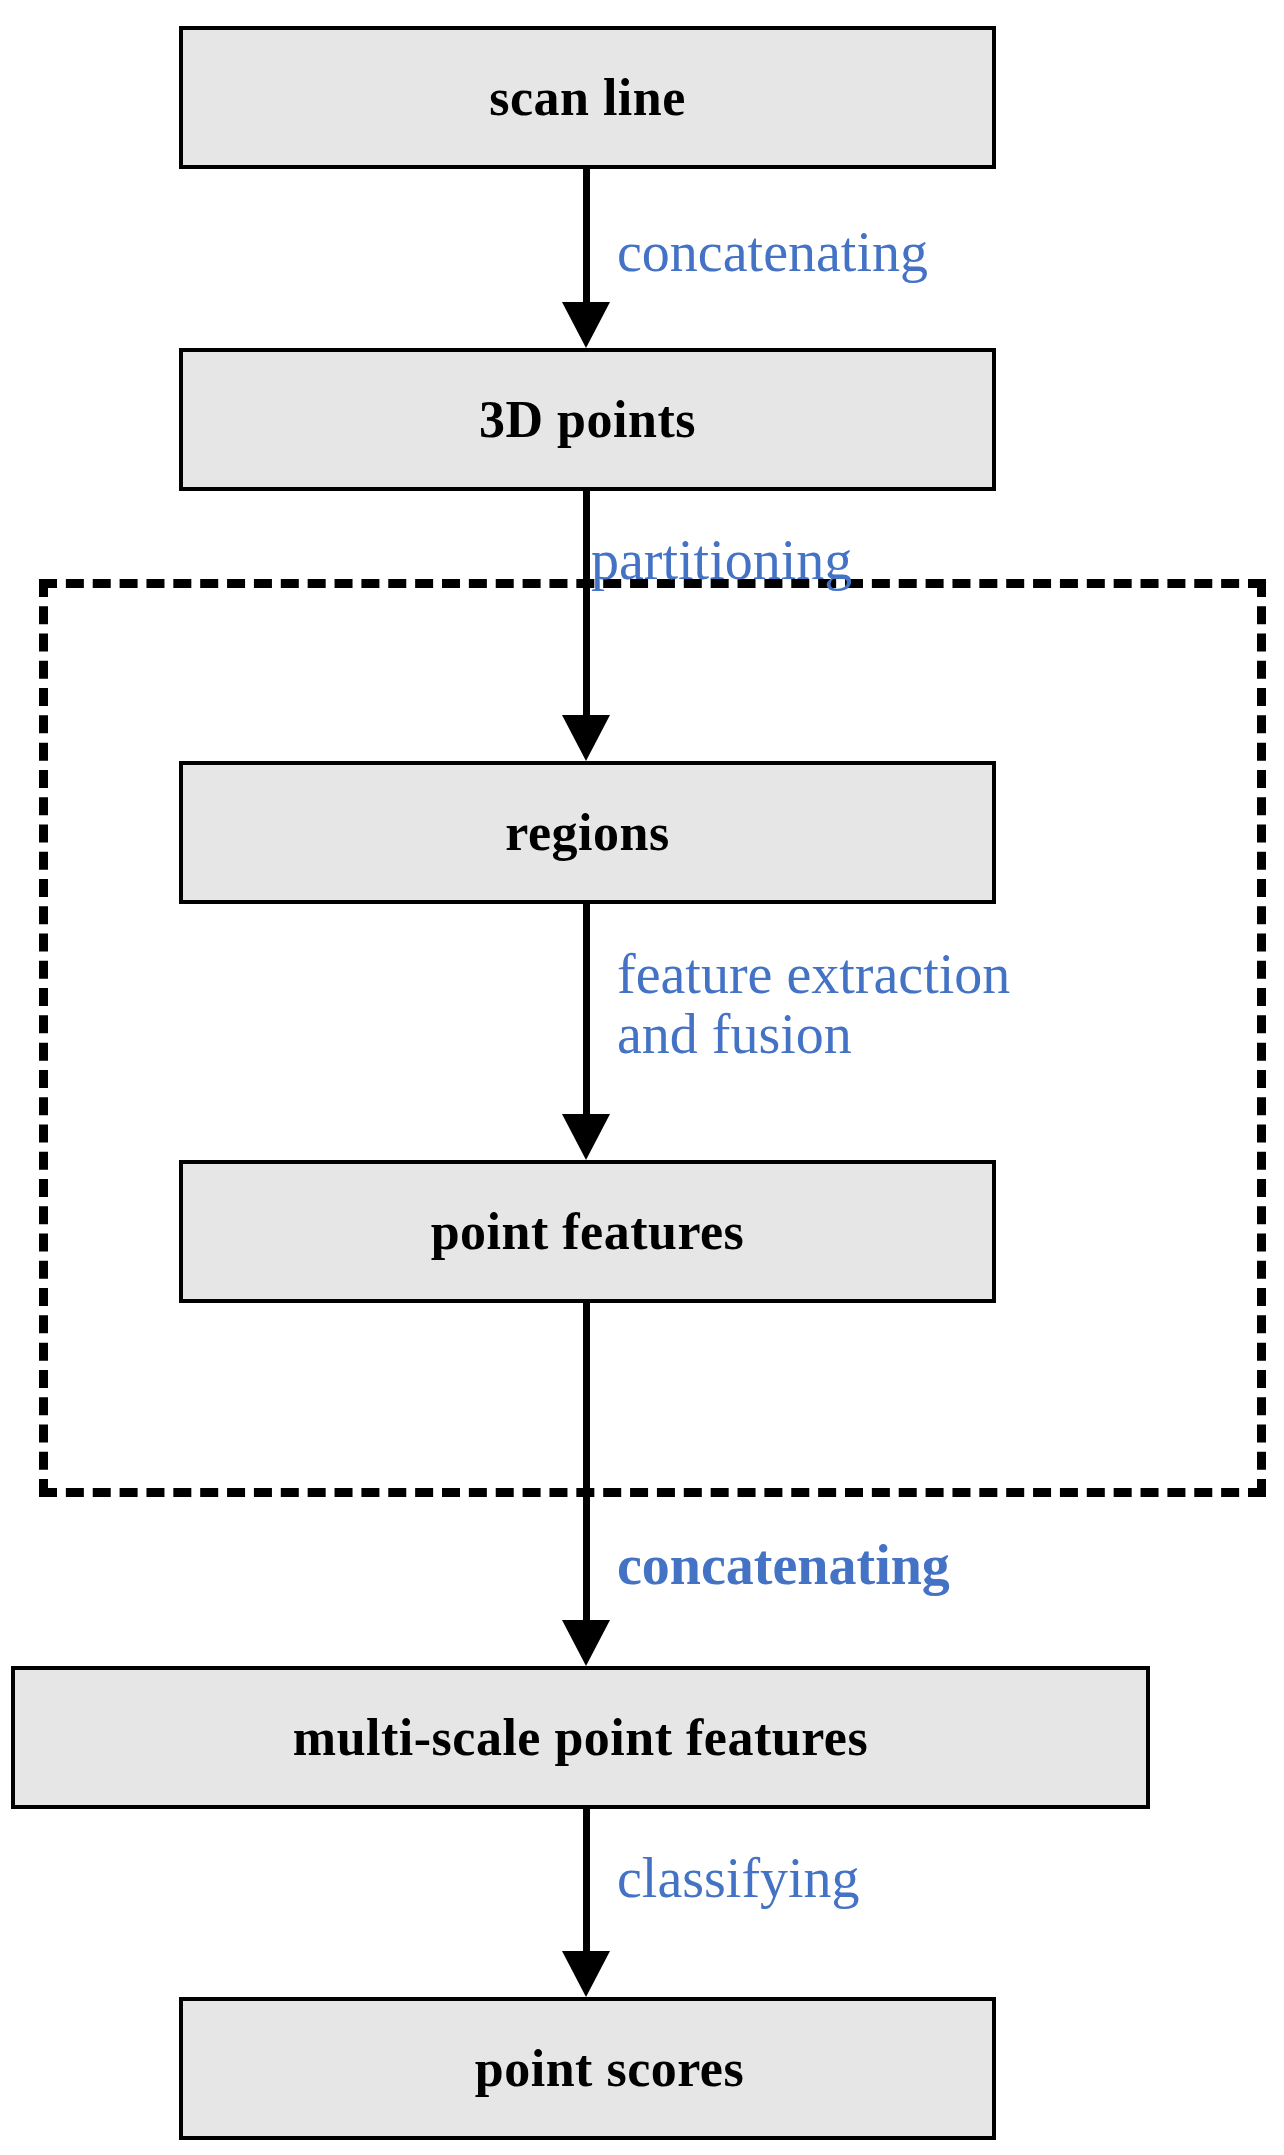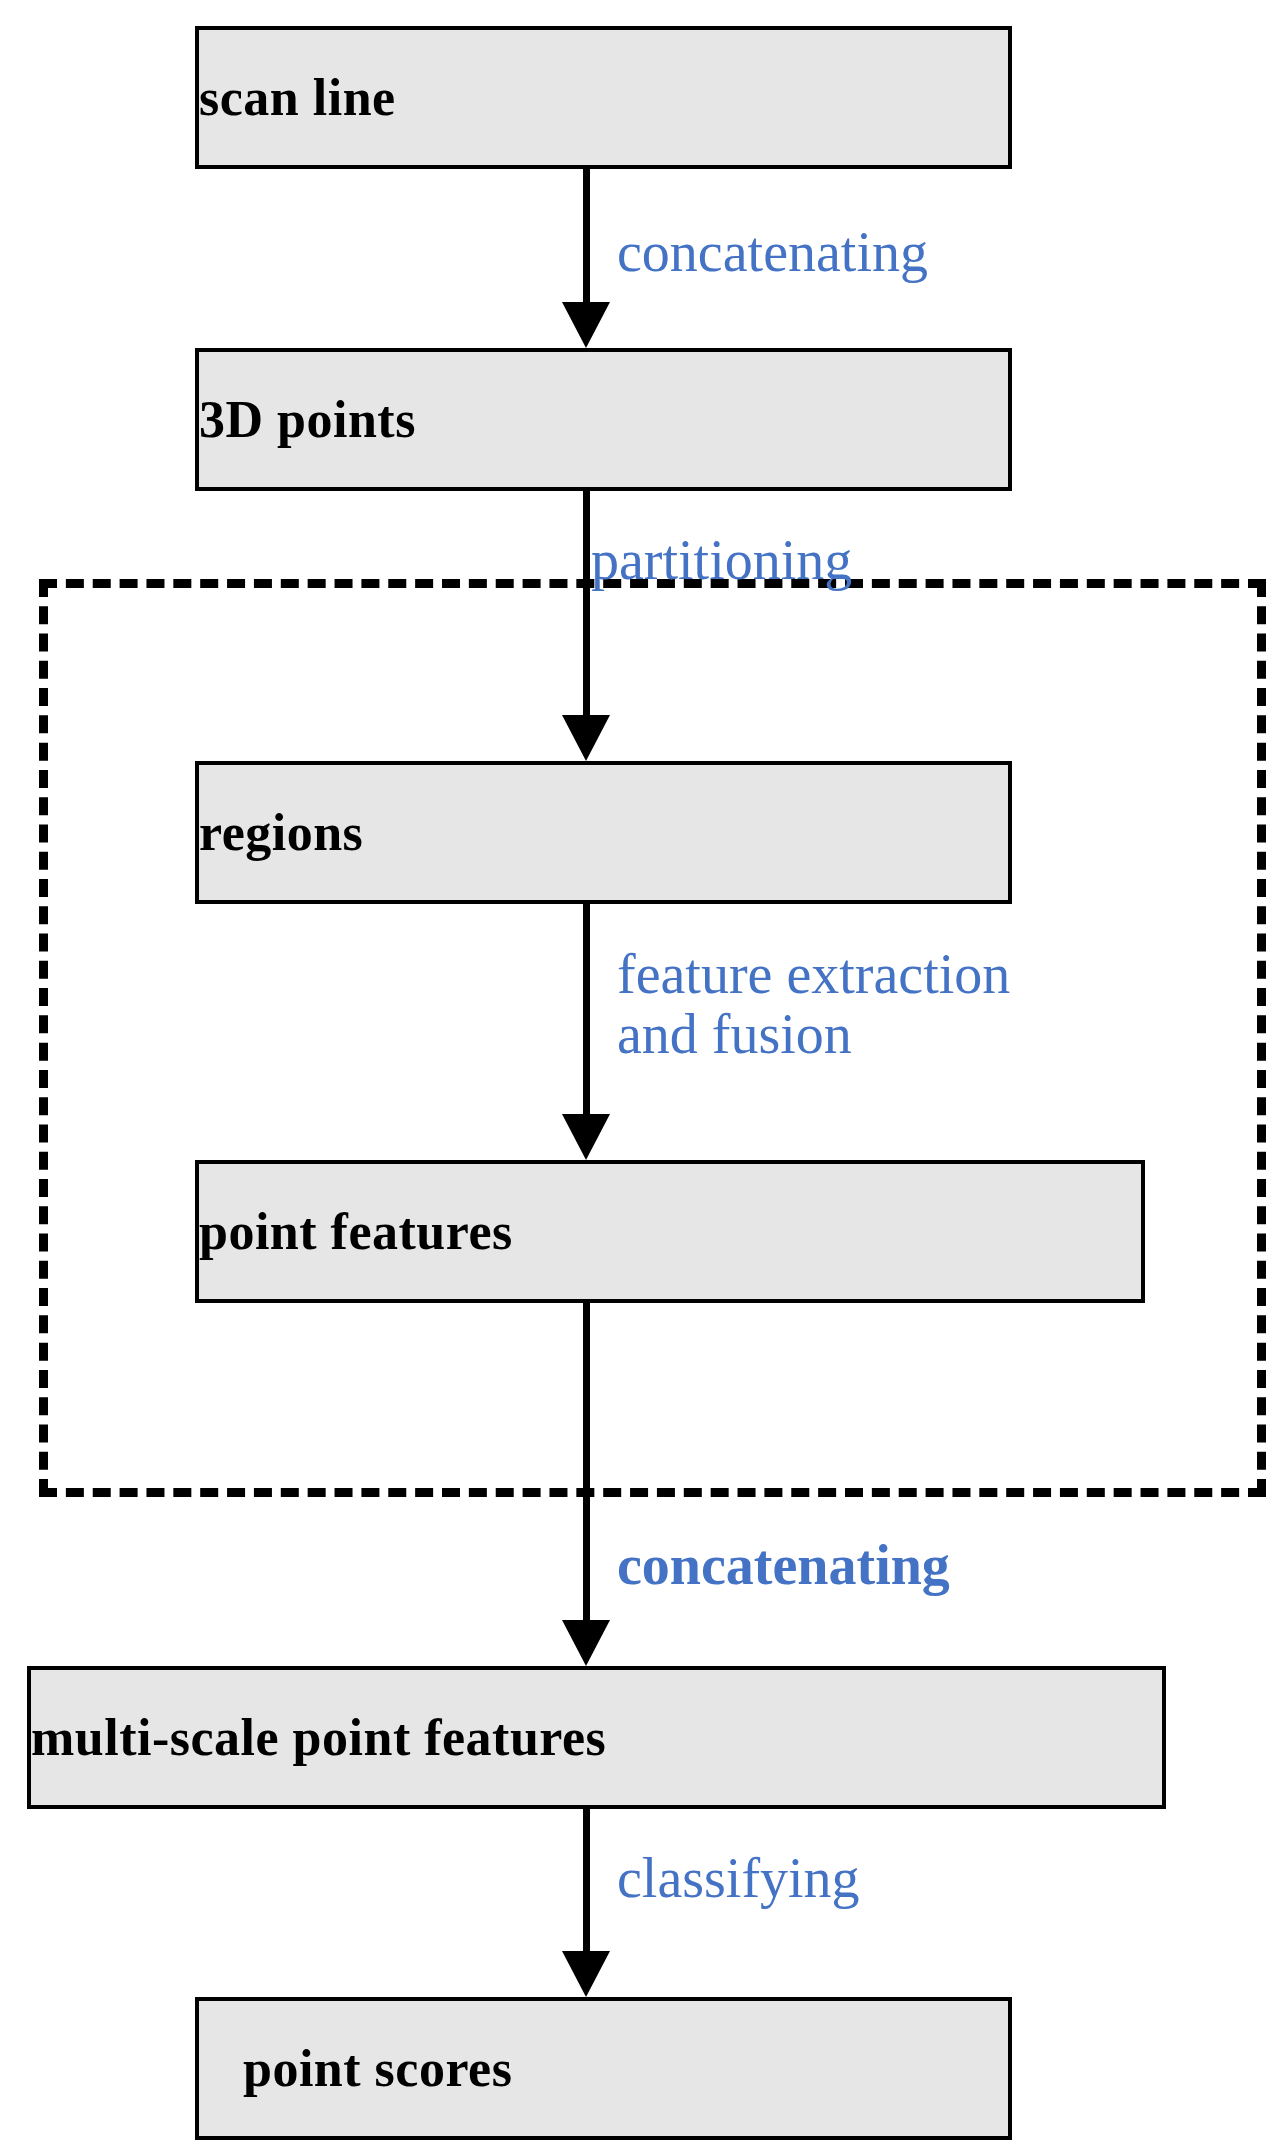--- a/index.html
+++ b/index.html
@@ -19,26 +19,25 @@
   }
 
   
   .node {
     position: absolute;
     box-sizing: border-box;
     background: #e6e6e6;
     border: 4px solid #000000;
     display: flex;
     align-items: center;
-    justify-content: flex-start;
+    justify-content: center;
     color: #000000;
     font-weight: bold;
     letter-spacing: 0.5px;
     z-index: 3;
-    margin-left: 16px;
   }
   .node-label {
     display: block;
     line-height: 1;
     white-space: nowrap;
   }
 
   
   .edge {
     position: absolute;
@@ -114,21 +113,21 @@
     <span class="node-label">regions</span>
   </div>
 
   <div class="edge" style="left:583px; top:904px; width:7px; height:256px;">
     <div class="edge-line" style="height:218px;"></div>
     <div class="edge-head" style="top:210px;"></div>
   </div>
   <div class="edge-label" style="left:617px; top:944px; font-size:56px;">feature extraction
 and fusion</div>
 
-  <div class="node" style="left:179px; top:1160px; width:950px; height:143px; font-size:52px;">
+  <div class="node" style="left:179px; top:1160px; width:817px; height:143px; font-size:52px;">
     <span class="node-label">point features</span>
   </div>
 
 
   <div class="edge" style="left:583px; top:1303px; width:7px; height:363px;">
     <div class="edge-line" style="height:325px;"></div>
     <div class="edge-head" style="top:317px;"></div>
   </div>
   <div class="edge-label" style="left:617px; top:1535px; font-size:56px;font-weight:bold;">concatenating</div>
 

